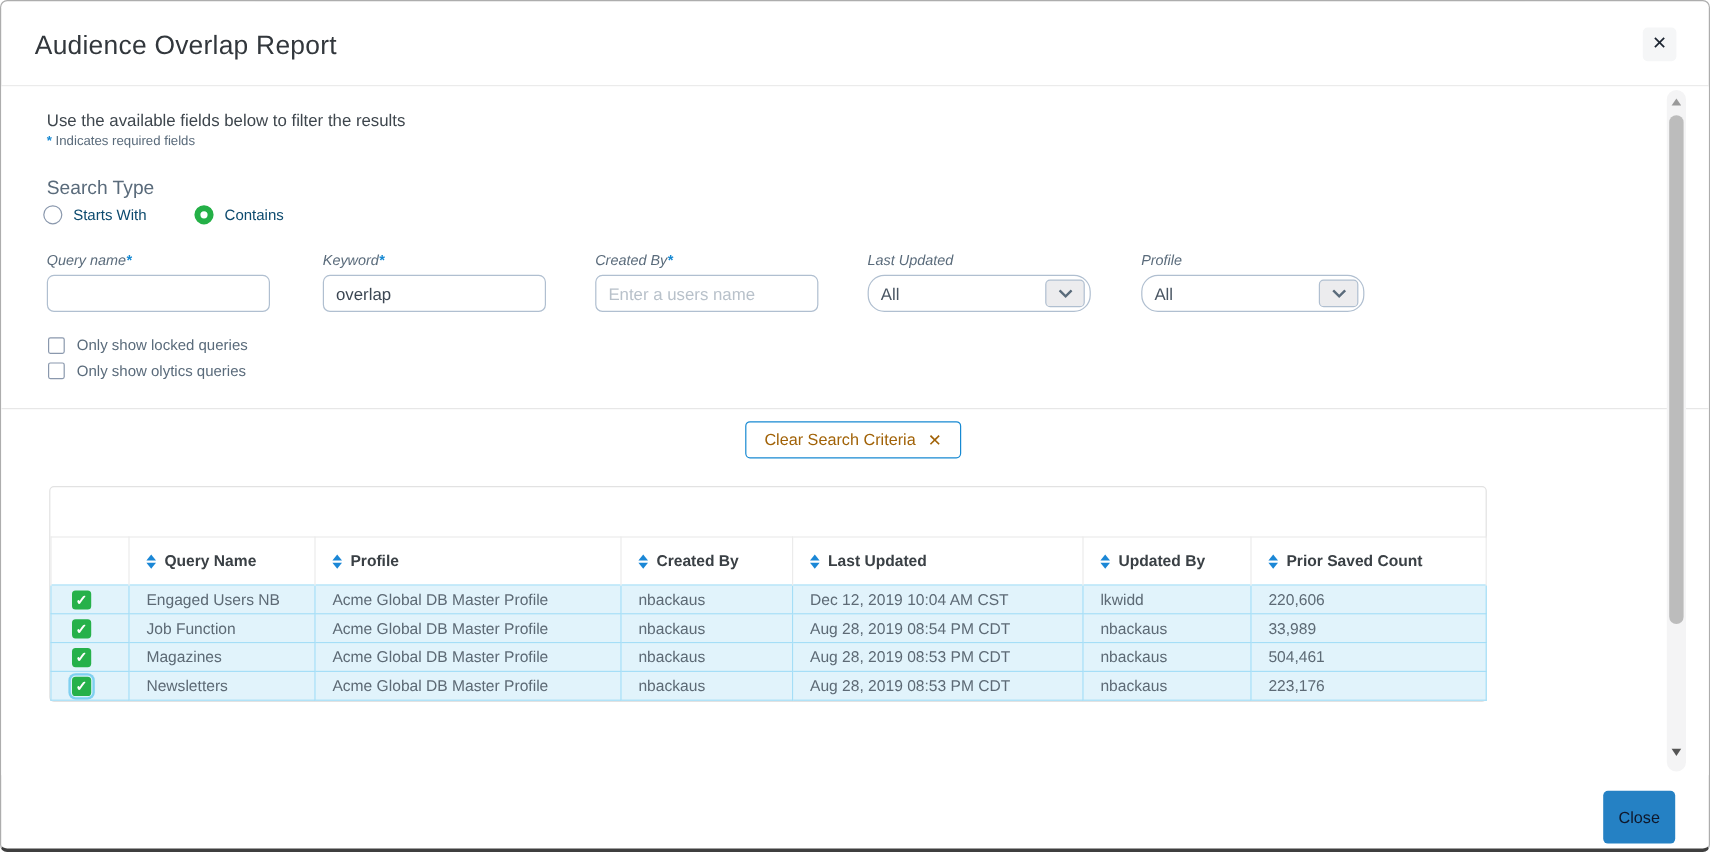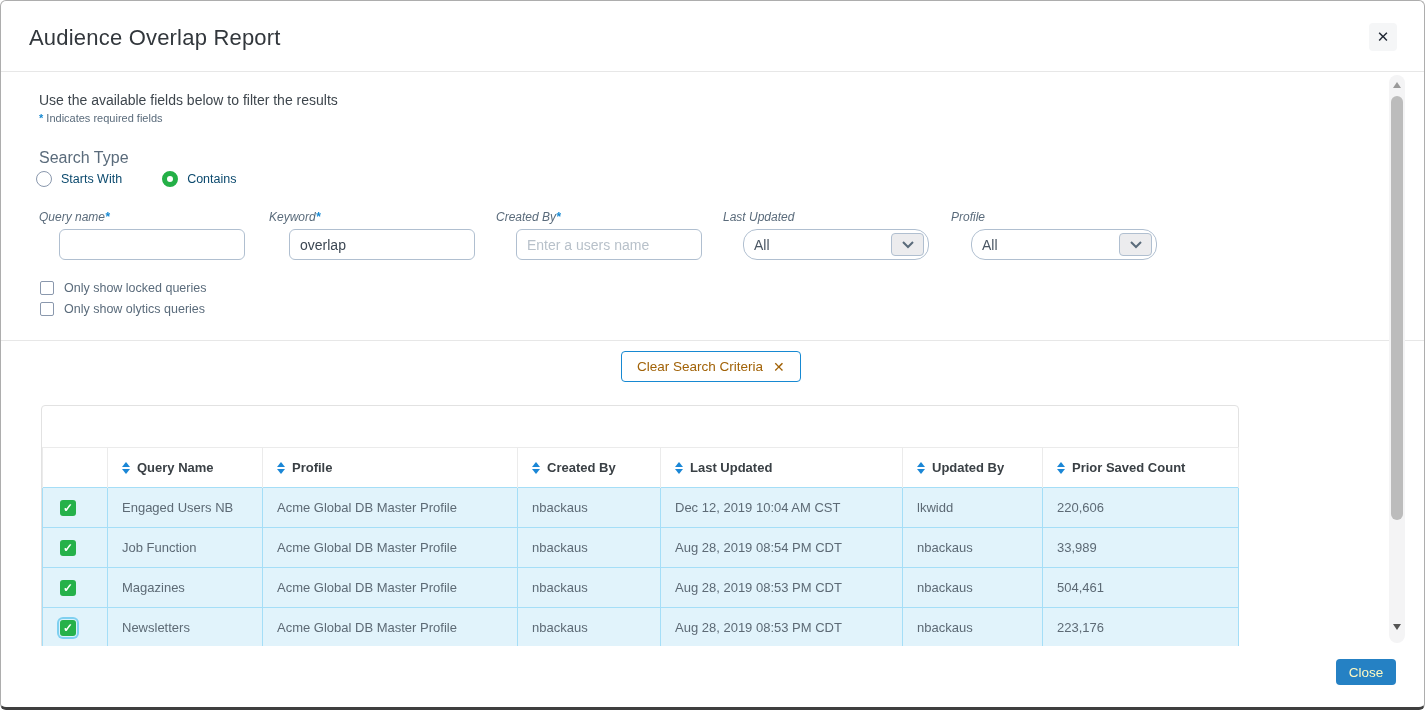--- a/index.html
+++ b/index.html
@@ -33,21 +33,21 @@
   .radio-item { display: flex; align-items: center; gap: 9px; cursor: pointer; }
   .radio-circle { width: 16px; height: 16px; border-radius: 50%; border: 1px solid #8a98ad; background: #fff; flex: 0 0 auto; }
   .radio-circle.selected { border: 5px solid #24b047; }
   .radio-label { font-size: 12.5px; color: #0c4a6e; }
 
   .field-group { position: absolute; top: 138px; width: 186px; }
   .field-label { font-size: 12px; color: #5a6b7b; display: block; margin-bottom: 5px; font-style: italic; }
   .text-input, .select-box {
     width: 100%; height: 31px; border: 1px solid #b0bfd0; border-radius: 6px;
     font-family: "Liberation Sans", sans-serif; font-size: 14px; color: #3c4753;
-    padding: 0 10px; background: #fff; outline: none; margin-left: 20px;
+    padding: 0 10px; background: #fff; outline: none;
   }
   .text-input::placeholder { color: #b8c1ca; }
   .select-box { position: relative; display: flex; align-items: center; cursor: pointer; border-radius: 14px; }
   .select-value { font-size: 14px; color: #4a5663; }
   .select-chevron {
     position: absolute; right: 4px; top: 3px; width: 33px; height: 23px;
     background: #ececee; border: 1px solid #b0bfd0; border-radius: 4px;
     display: flex; align-items: center; justify-content: center;
   }
 
@@ -74,42 +74,42 @@
   table { width: 100%; border-collapse: collapse; table-layout: fixed; }
   thead th {
     height: 40px; background: #fff; border: 1px solid #ebebeb; border-bottom: none;
     font-size: 13px; font-weight: bold; color: #3a4045; text-align: left; padding: 0;
   }
   .th-inner { display: flex; align-items: center; gap: 7px; padding-left: 14px; }
   .sort-icon { display: inline-flex; flex-direction: column; gap: 2px; }
   .tri-up { width: 0; height: 0; border-left: 4px solid transparent; border-right: 4px solid transparent; border-bottom: 5px solid #1b87d6; }
   .tri-down { width: 0; height: 0; border-left: 4px solid transparent; border-right: 4px solid transparent; border-top: 5px solid #1b87d6; }
   tbody td {
-    height: 40px; background: #e1f3fb; border: 1px solid #a5def7;
+    height: 24px; background: #e1f3fb; border: 1px solid #a5def7;
     font-size: 13px; color: #5d6a75; padding: 0 0 0 14px;
   }
   td.cb-cell { padding-left: 17px; }
   .row-checkbox { display: inline-block; width: 16px; height: 16px; border-radius: 3px; position: relative; vertical-align: middle; cursor: pointer; }
   .row-checkbox.checked { background: #26b14a; }
   .row-checkbox.checked::after {
     content: '✓'; position: absolute; left: 3px; top: 0px;
     color: #fff; font-size: 12px; font-weight: bold; line-height: 16px;
   }
   .row-checkbox.focused { box-shadow: 0 0 0 1px #d9f2fc, 0 0 0 3px #7fd0f0; }
 
   
   .scrollbar-track { position: absolute; top: 74px; right: 19px; width: 16px; height: 568px; background: #f4f4f5; border-radius: 8px; }
   .sb-up { position: absolute; top: 7px; left: 4px; width: 0; height: 0; border-left: 4px solid transparent; border-right: 4px solid transparent; border-bottom: 6px solid #9a9a9a; }
   .sb-thumb { position: absolute; top: 21px; left: 2px; width: 12px; height: 424px; background: #bcbcbc; border-radius: 6px; cursor: pointer; }
   .sb-down { position: absolute; bottom: 13px; left: 4px; width: 0; height: 0; border-left: 4px solid transparent; border-right: 4px solid transparent; border-top: 6px solid #555; }
 
   
   .close-btn {
-    position: absolute; top: 658px; right: 28px; height: 26px; min-width: 60px;
-    background: #2581c4; color: #fef9c3; border: none; border-radius: 4px;
+    position: absolute; top: 658px; right: 28px; height: 44px; min-width: 60px;
+    background: #2581c4; color: #0f172a; border: none; border-radius: 4px;
     font-size: 13.5px; font-family: "Liberation Sans", sans-serif; padding: 0 12px; cursor: pointer;
   }
 </style>
 </head>
 <body>
 
 <div class="modal">
 
   <div class="modal-title">Audience Overlap Report</div>
   <button class="header-close">✕</button>

